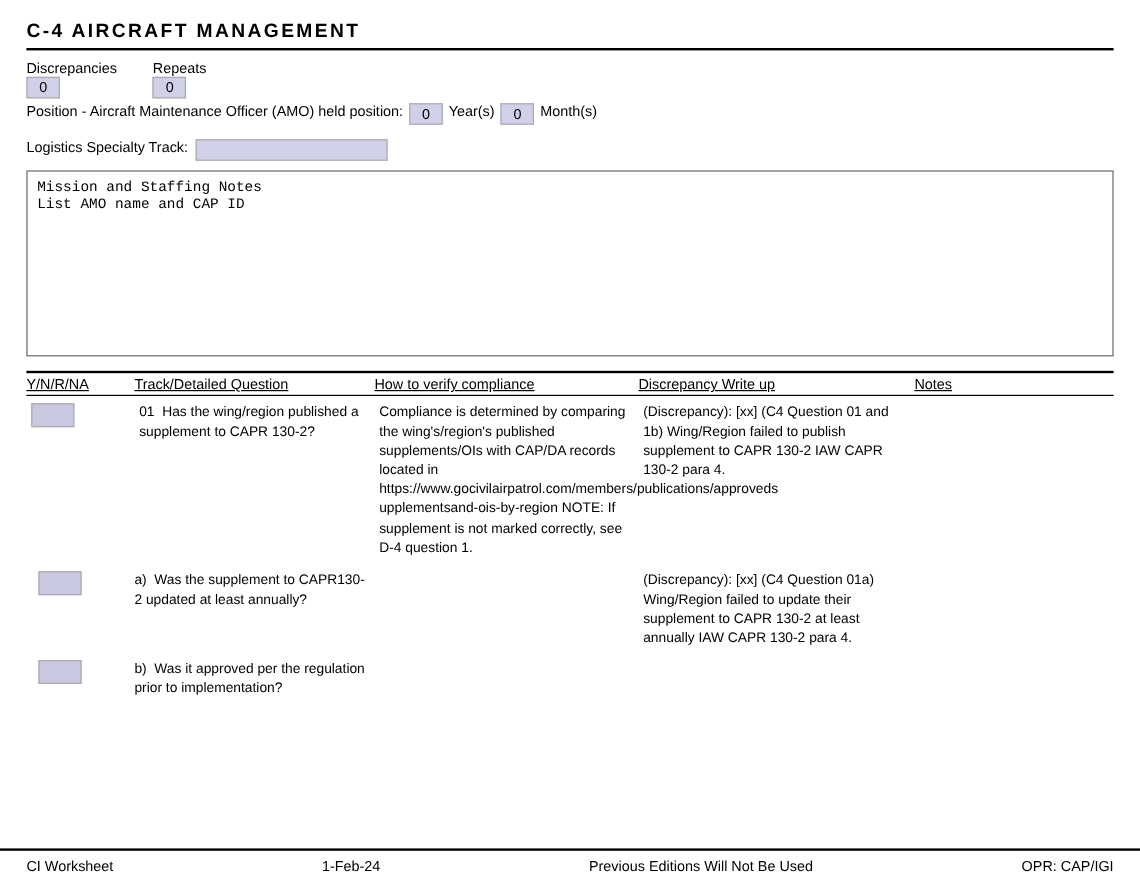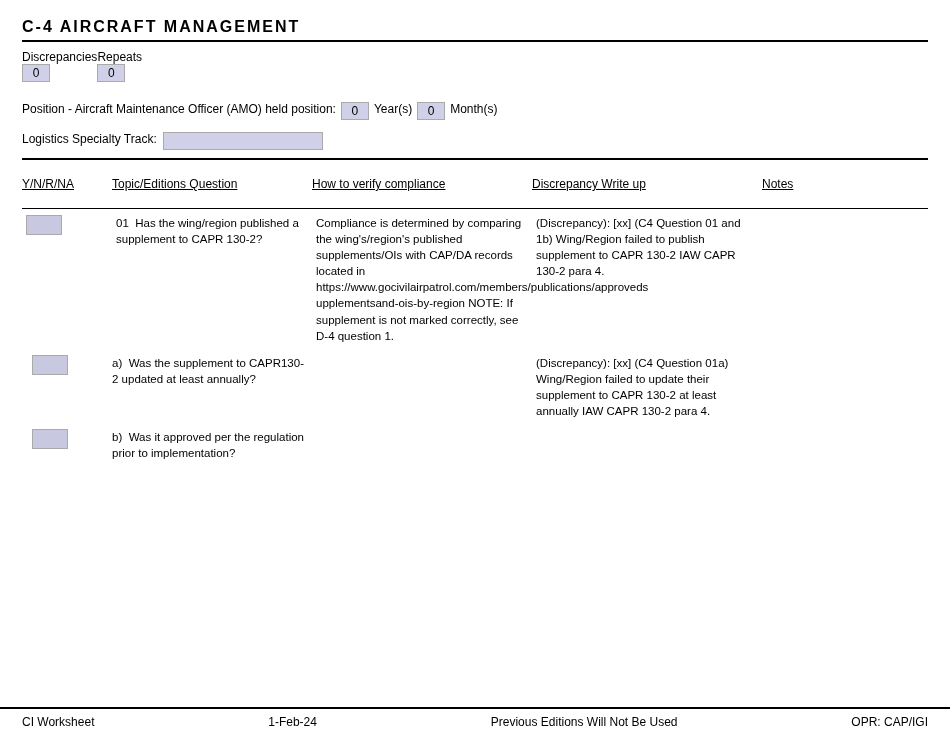--- a/index.html
+++ b/index.html
@@ -28,21 +28,22 @@
 
     .section-label {
       font-size: 12px;
       font-weight: bold;
       margin-bottom: 2px;
     }
 
     .summary-row {
       display: flex;
       align-items: flex-start;
-      margin-bottom: 20px;
+      gap: 30px;
+      margin-bottom: 4px;
     }
 
     .summary-col {
       display: flex;
       flex-direction: column;
       align-items: flex-start;
     }
 
     .input-box {
       background: #d0d0e8;
@@ -96,21 +97,21 @@
       font-size: 12px;
       font-family: 'Courier New', monospace;
     }
 
     
     .table-header {
       display: grid;
       grid-template-columns: 90px 200px 220px 230px 100px;
       border-top: 2px solid #000;
       border-bottom: 1px solid #000;
-      padding: 17px 0;
+      padding: 2px 0;
       margin-bottom: 0;
     }
 
     .table-header-cell {
       font-size: 12px;
       text-decoration: underline;
       font-weight: normal;
     }
 
     
@@ -213,24 +214,28 @@
       <span>Year(s)</span>
       <div class="input-box">0</div>
       <span>Month(s)</span>
     </div>
     <div class="logistics-row">
       <span>Logistics Specialty Track:</span>
       <div class="logistics-input"></div>
     </div>
   </div>
 
+  <div class="notes-box">
+    <div class="notes-line">Mission and Staffing Notes</div>
+    <div class="notes-line">List AMO name and CAP ID</div>
+  </div>
 
   <div class="table-header">
     <div class="table-header-cell">Y/N/R/NA</div>
-    <div class="table-header-cell">Topic/Editions Question</div>
+    <div class="table-header-cell">Track/Detailed Question</div>
     <div class="table-header-cell">How to verify compliance</div>
     <div class="table-header-cell">Discrepancy Write up</div>
     <div class="table-header-cell">Notes</div>
   </div>
 
   <div class="table-body">
 
     <div class="table-row">
       <div class="cell ynrna-cell">
         <div class="check-box"></div>

